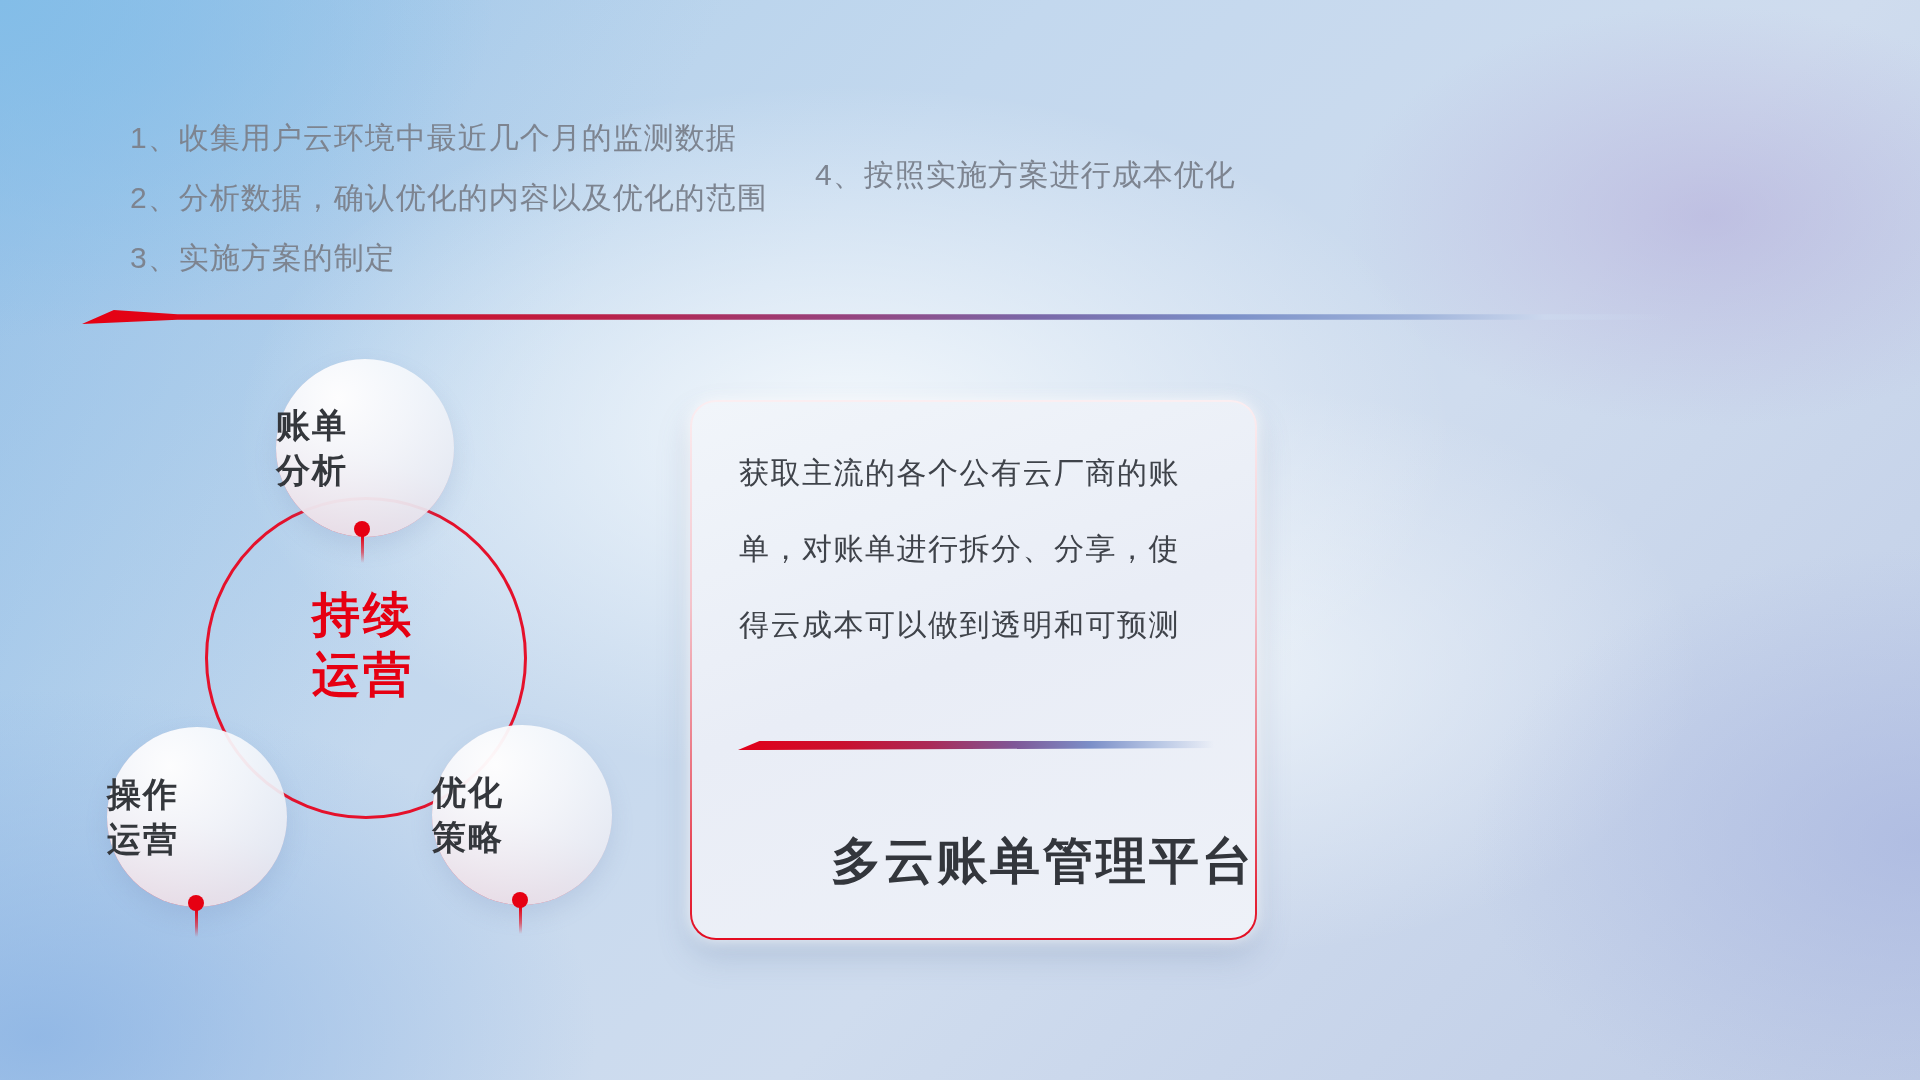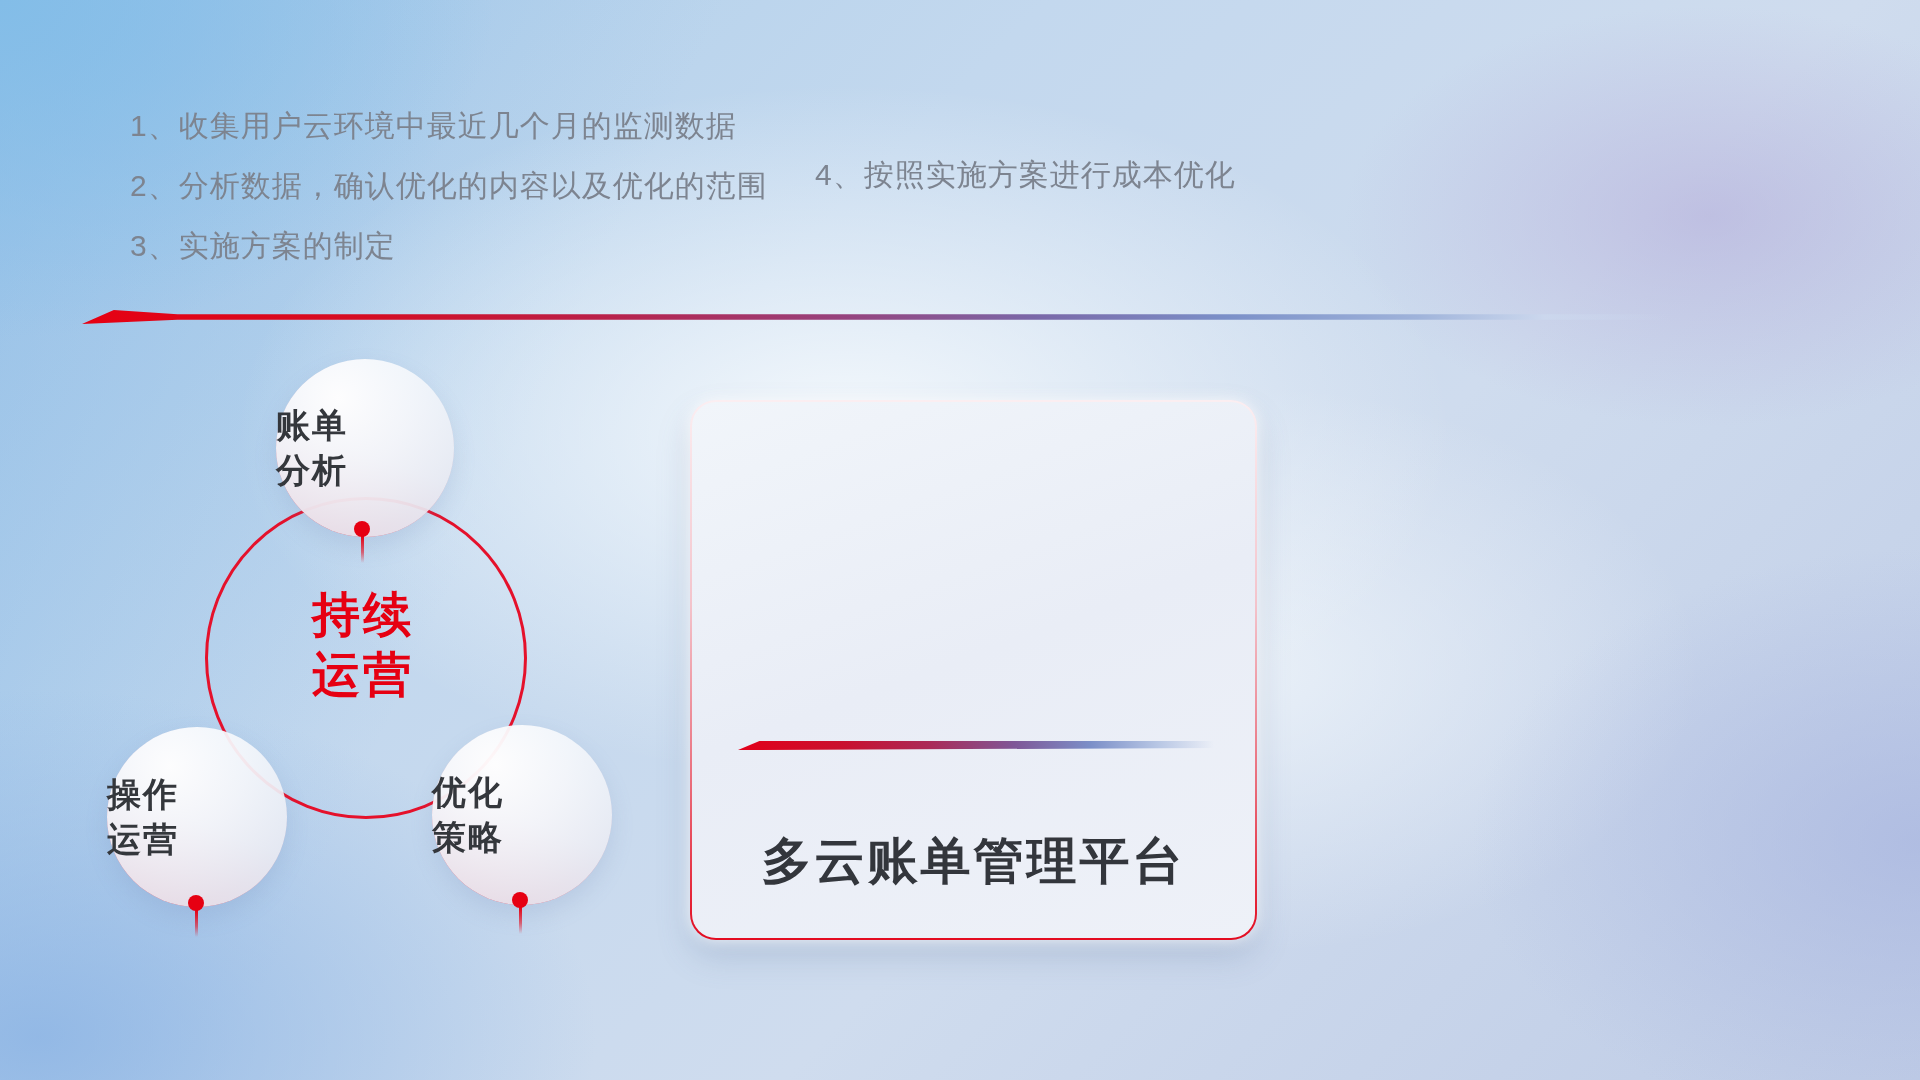--- a/index.html
+++ b/index.html
@@ -16,21 +16,21 @@
       radial-gradient(ellipse 640px 420px at 100% 78%, rgba(170,183,224,0.75), rgba(170,183,224,0) 70%),
       radial-gradient(ellipse 980px 560px at 44% 40%, rgba(246,250,253,0.95), rgba(246,250,253,0) 62%),
       radial-gradient(ellipse 760px 460px at 64% 62%, rgba(238,244,250,0.85), rgba(238,244,250,0) 62%),
       radial-gradient(ellipse 760px 520px at 0% 0%, rgba(130,189,232,0.95), rgba(130,189,232,0) 65%),
       radial-gradient(ellipse 900px 560px at 2% 96%, rgba(140,180,228,0.85), rgba(140,180,228,0) 62%),
       linear-gradient(115deg, rgba(122,176,228,0.45) 0%, rgba(122,176,228,0) 30%),
       linear-gradient(135deg,#a9cdea 0%,#c3d8ee 35%,#cfdcee 62%,#bfcce6 100%);
   }
   
   .steps{position:absolute;color:#7d8490;font-size:30px;line-height:60px;letter-spacing:1px;white-space:nowrap;}
-  .steps.left{left:130px;top:96px;}
+  .steps.left{left:130px;top:108px;}
   .steps.right{left:815px;top:145px;}
   
   .swoosh{
     position:absolute;left:82px;top:310px;width:1590px;height:14px;
     background:linear-gradient(90deg,#e60012 0%,#d50d23 18%,#bb1f47 32%,#96437e 48%,#7a68a8 60%,#7b90c8 72%,#9fb3da 84%,rgba(205,219,240,0.55) 92%,rgba(214,226,243,0) 100%);
     clip-path:polygon(0% 100%,2% 0%,6% 30%,100% 30%,100% 70%,6% 70%);
   }
   
   .ring{
     position:absolute;left:205px;top:497px;width:316px;height:316px;
@@ -88,21 +88,21 @@
     position:absolute;left:47px;top:33px;
     font-size:30px;line-height:76px;color:#3f434a;letter-spacing:1.5px;white-space:nowrap;
   }
   .card-divider{
     position:absolute;left:46px;top:339px;width:476px;height:9px;
     background:linear-gradient(90deg,#e2001a 0%,#c9112f 22%,#ab2a57 40%,#7f5797 58%,#7b8fc8 74%,#b7c6e4 88%,rgba(255,255,255,0) 100%);
     clip-path:polygon(0% 100%,4.5% 0%,100% 0%,100% 78%,4.5% 100%);
   }
   .card-title{
     position:absolute;left:0;top:426px;width:100%;
-    text-align:center;font-size:50px;font-weight:700;color:#33363c;letter-spacing:3px;white-space:nowrap;
+    text-align:right;font-size:50px;font-weight:700;color:#33363c;letter-spacing:3px;white-space:nowrap;
   }
 </style>
 </head>
 <body>
 
 <div class="stage">
 
   <div class="steps left">
     <div>1、收集用户云环境中最近几个月的监测数据</div>
     <div>2、分析数据，确认优化的内容以及优化的范围</div>
@@ -162,19 +162,24 @@
     <div class="pin-dot"></div>
     <div class="pin-needle"></div>
   </div>
   <div class="pin p-br">
     <div class="pin-dot"></div>
     <div class="pin-needle"></div>
   </div>
 
   <div class="card left">
     <div class="card-inner">
+      <div class="card-body">
+        <div>获取主流的各个公有云厂商的账</div>
+        <div>单，对账单进行拆分、分享，使</div>
+        <div>得云成本可以做到透明和可预测</div>
+      </div>
       <div class="card-divider"></div>
       <div class="card-title">多云账单管理平台</div>
     </div>
   </div>
 
 
 </div>
 
 </body></html>

